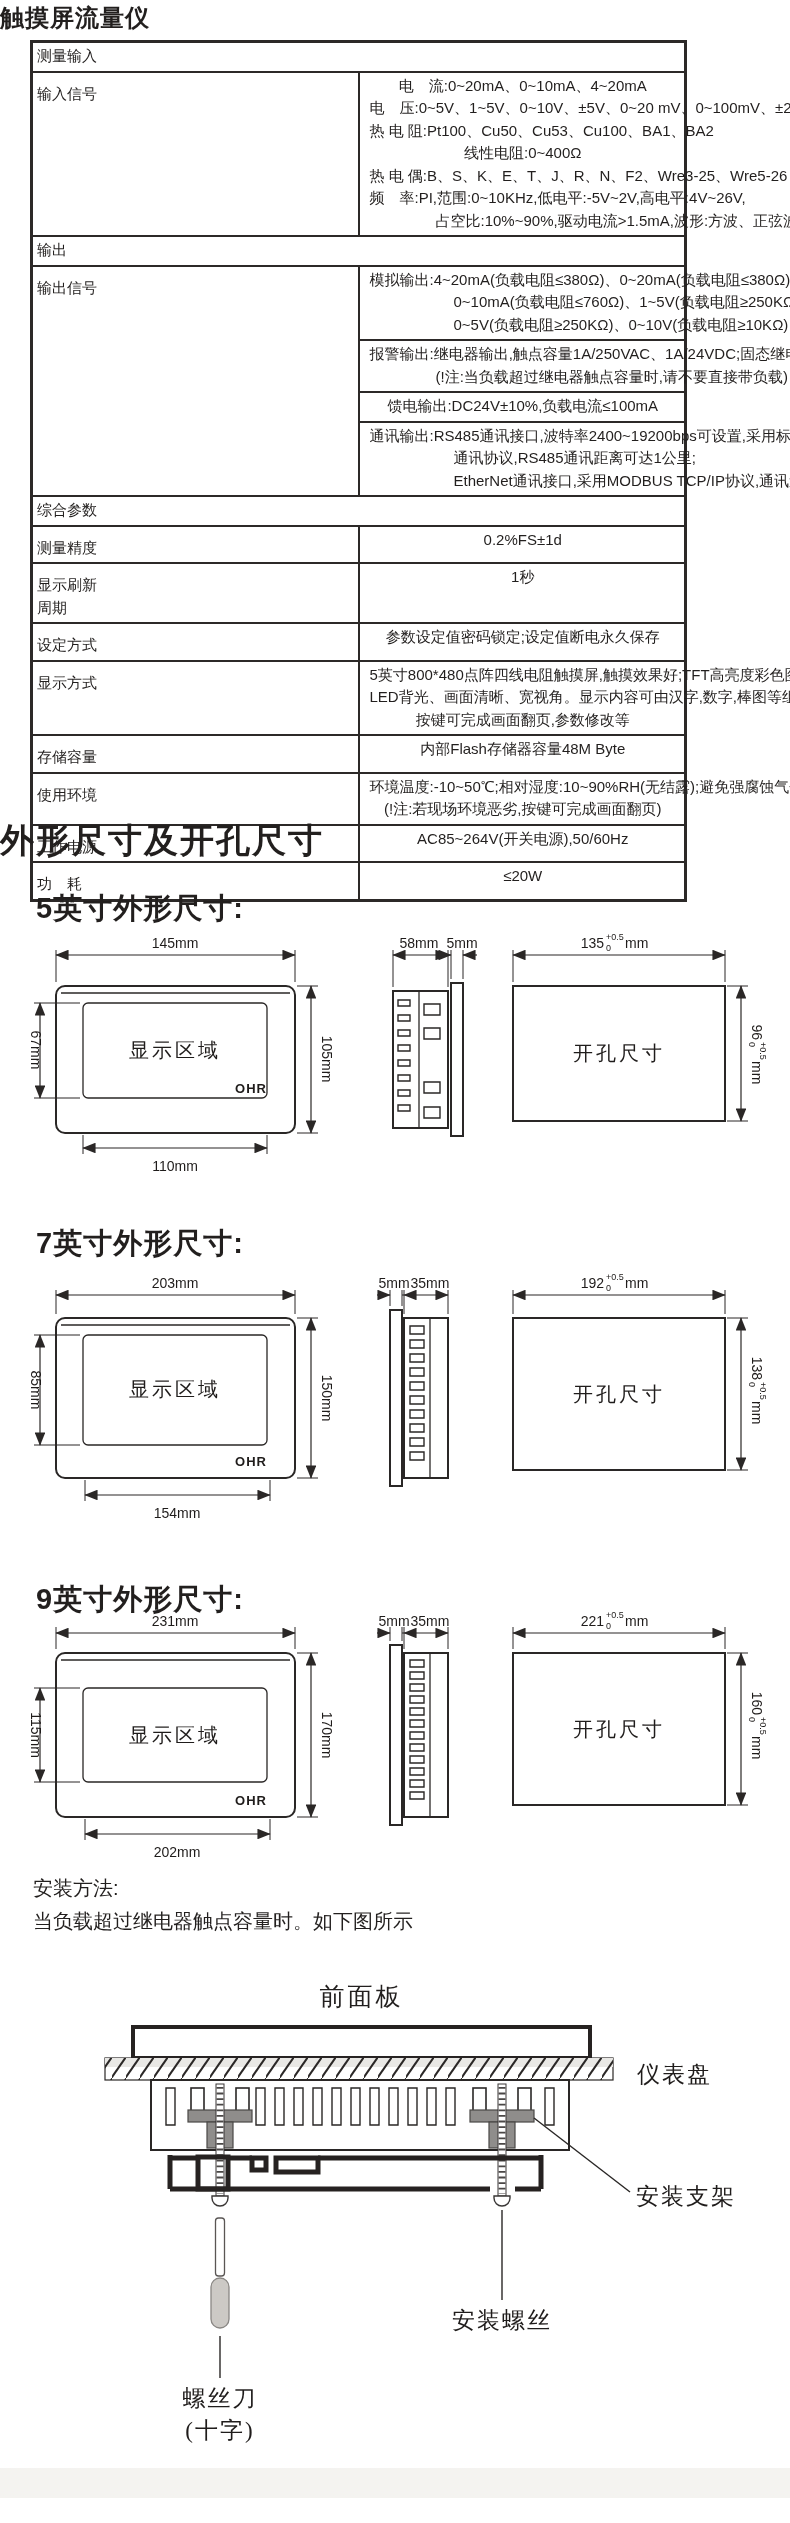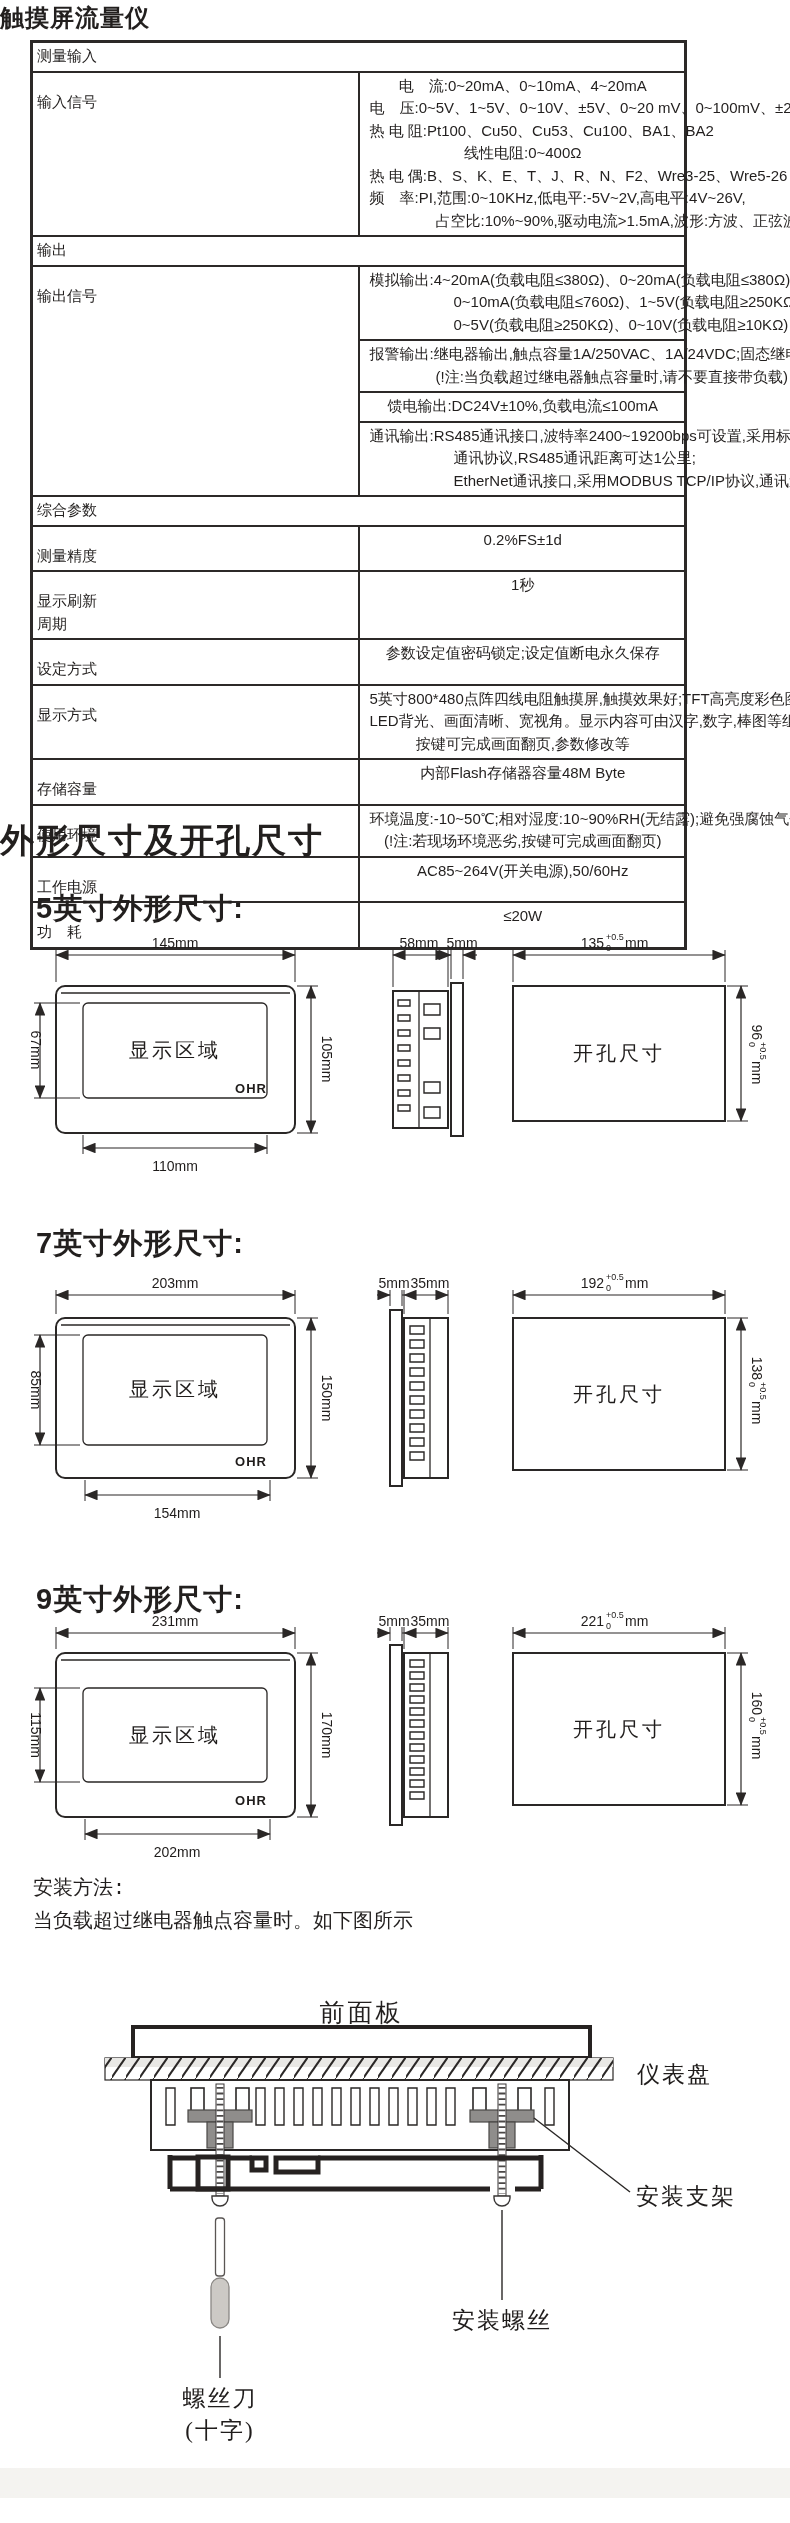--- a/index.html
+++ b/index.html
@@ -10,41 +10,41 @@
   .abs{position:absolute;}
   
   .page-title{top:2px;left:0;width:790px;text-align:left;font-size:24px;font-weight:bold;letter-spacing:1px;}
   .big-title{top:818px;left:0;width:790px;text-align:left;font-size:34px;font-weight:bold;letter-spacing:2px;}
   .model-heading{left:36px;font-size:29px;font-weight:bold;letter-spacing:1px;}
   
   table.spec{position:absolute;left:30px;top:40px;width:657px;border-collapse:collapse;
     font-size:15px;line-height:22.5px;table-layout:fixed;}
   table.spec{border:3px solid #2c2928;}
   table.spec td{border:2px solid #2c2928;padding:2px 8px 3px 10px;vertical-align:top;}
-  table.spec td.lab{width:76px;padding:18px 2px 3px 4px;}
+  table.spec td.lab{width:76px;padding:10px 2px 3px 4px;}
   table.spec td.sec{padding-left:4px;}
   .ln{white-space:nowrap;text-align:center;}
   .ind1{padding-left:66px;}
   .ind2{padding-left:84px;}
   
   .o{stroke:#2a2726;stroke-width:2;fill:none;}
   .thin{stroke:#2a2726;stroke-width:1.3;fill:none;}
   .dim{stroke:#2a2726;stroke-width:1.2;fill:none;}
   .ext{stroke:#2a2726;stroke-width:1;fill:none;}
   .slot{fill:none;stroke:#2a2726;stroke-width:1.4;}
   text.mm{font-family:"Liberation Sans",sans-serif;font-size:14px;fill:#1f1c1b;}
   text.tol{font-family:"Liberation Sans",sans-serif;font-size:9px;fill:#1f1c1b;}
   text.cn{font-family:"Liberation Serif",serif;font-size:20px;fill:#1f1c1b;letter-spacing:3px;}
   text.cnbig{font-family:"Liberation Serif",serif;font-size:23px;fill:#1f1c1b;letter-spacing:2px;}
   text.logo{font-family:"Liberation Sans",sans-serif;font-size:13px;font-weight:bold;fill:#1f1c1b;letter-spacing:1px;}
   
-  .install-text{left:33px;top:1872px;width:724px;font-family:Liberation Mono, monospace;font-size:20px;line-height:33px;}
+  .install-text{left:33px;top:1872px;width:724px;font-family:Liberation Sans, sans-serif;font-size:20px;line-height:33px;}
   .install-text .indent{text-indent:42px;}
   .front-panel-label{left:133px;top:1980px;width:457px;text-align:center;
-    font-family:Liberation Sans, sans-serif;font-size:25px;letter-spacing:3px;margin-top:16px;}
+    font-family:Liberation Sans, sans-serif;font-size:25px;letter-spacing:3px;}
   .thick{stroke:#262221;stroke-width:5;fill:none;}
   .gray-strip{left:0;top:2468px;width:790px;height:30px;background:#f4f3f0;}
 </style>
 </head>
 <body>
 
 <div class="abs page-title">触摸屏流量仪</div>
 
 <table class="spec">
   <tbody>

